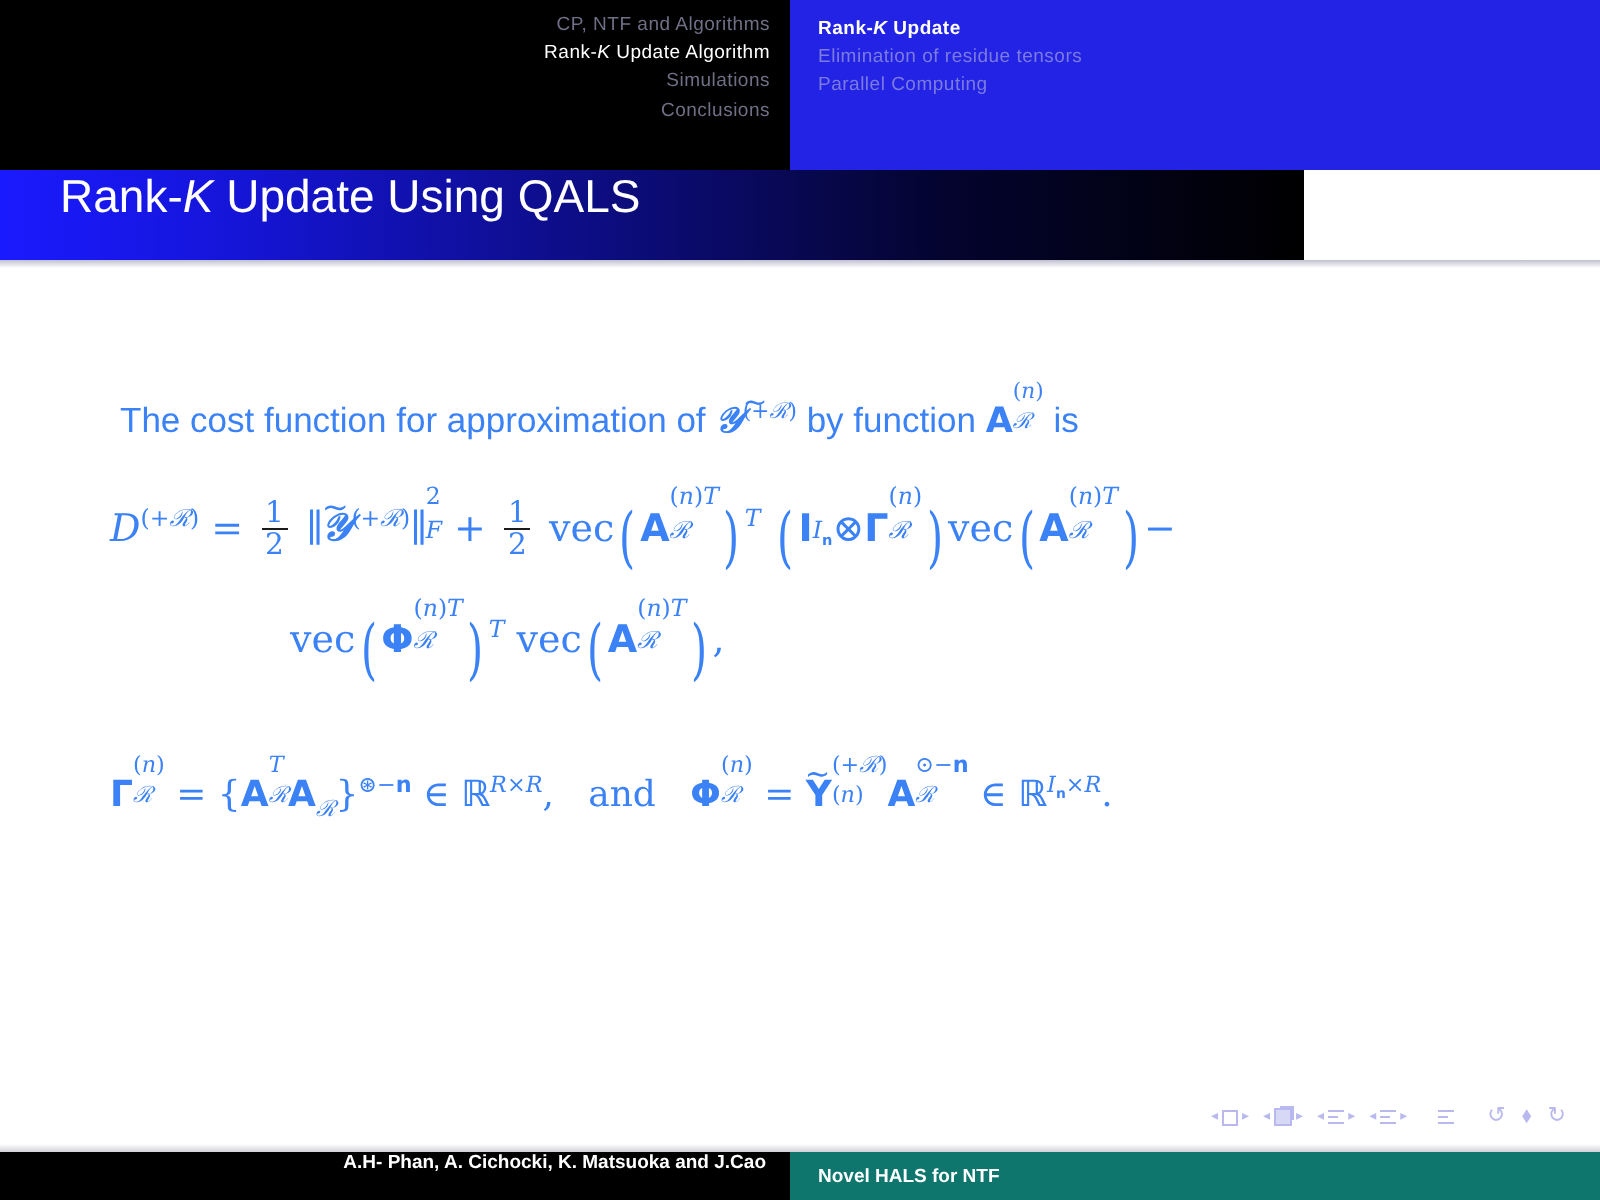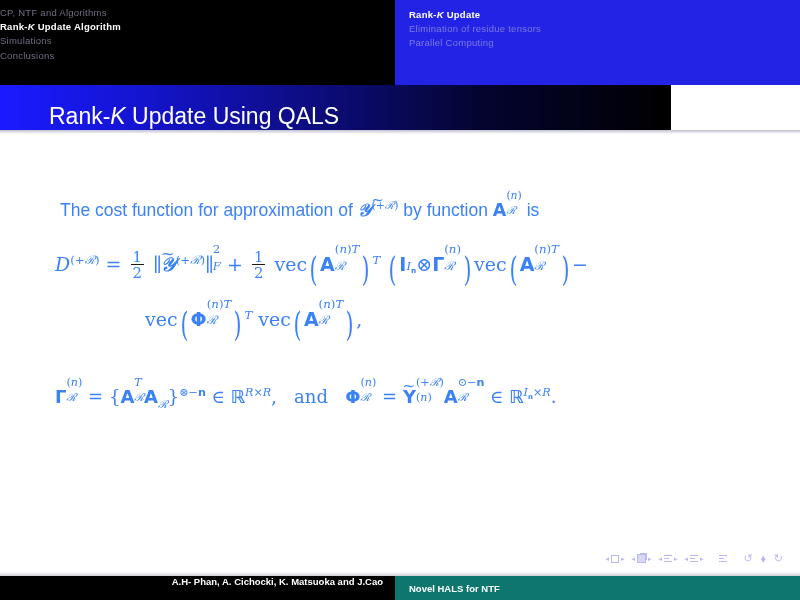--- a/index.html
+++ b/index.html
@@ -7,43 +7,43 @@
     width:800px;height:600px;overflow:hidden;
     background:#ffffff;
     font-family:"Liberation Sans", sans-serif;
   }
   .slide{position:relative;width:800px;height:600px;background:#fff;}
 
   
   .nav{position:absolute;left:0;top:0;width:800px;height:85px;display:flex;}
   .nav-left{
     width:395px;height:85px;background:#000000;
-    display:flex;flex-direction:column;
+    display:flex;flex-direction:column;align-items:flex-end;
     justify-content:flex-start;padding:6px 10px 0 0;box-sizing:border-box;
   }
   .nav-right{
     width:405px;height:85px;background:#2323e6;
     display:flex;flex-direction:column;align-items:flex-start;
     justify-content:flex-start;padding:8px 0 0 14px;box-sizing:border-box;
   }
   .nav-item{
     font-size:9.5px;line-height:14.2px;letter-spacing:.25px;
     white-space:nowrap;
   }
   .nav-left .nav-item{color:#6f6f86;}
-  .nav-left .nav-item.active{color:#ffffff;font-weight:bold;}
+  .nav-left .nav-item.active{color:#ffffff;font-weight:normal;}
   .nav-right .nav-item{color:#7b7bdf;}
   .nav-right .nav-item.active{color:#ffffff;font-weight:bold;}
   .nav-item .it{font-style:italic;}
 
   
   .titlebar{
     position:absolute;left:0;top:85px;width:652px;height:45px;
     background:linear-gradient(to right,#1a1aff 0%,#1515d8 18%,#0d0d84 45%,#040430 72%,#000000 100%);
-    display:flex;align-items:flex-end;padding-left:19px;
+    display:flex;align-items:flex-start;
   }
   .titlebar .title{
     color:#ffffff;font-size:23px;padding-left:30px;white-space:nowrap;
   }
   .titlebar .title .it{font-style:italic;}
   .titlebar-shadow{
     position:absolute;left:0;top:130px;width:800px;height:4px;
     background:linear-gradient(to bottom,rgba(140,140,170,.55),rgba(255,255,255,0));
   }
 

